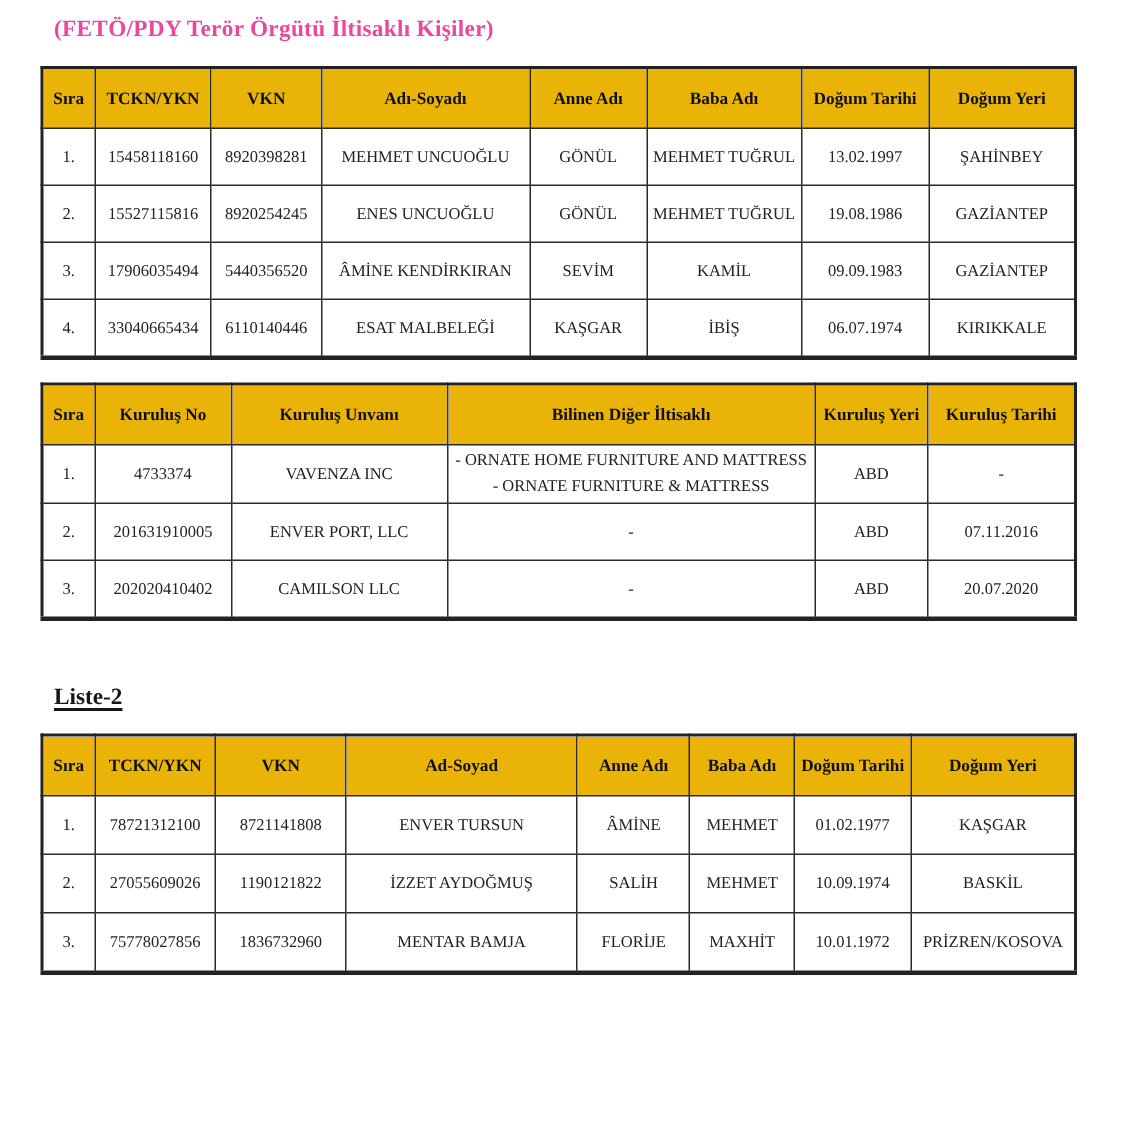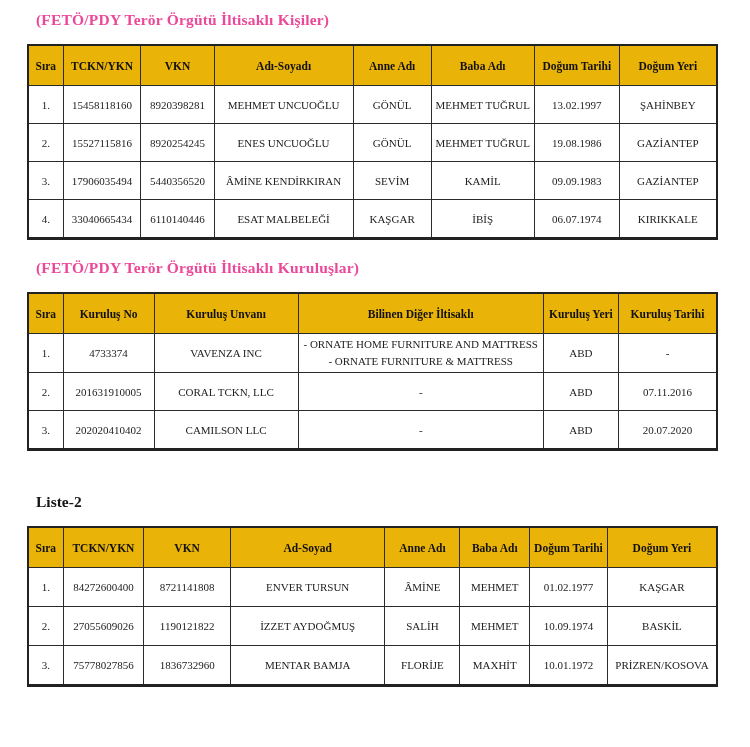--- a/index.html
+++ b/index.html
@@ -12,21 +12,21 @@
   .page{padding:0 23px 0 27px;}
 
   .sec-title{
     font-weight:bold;font-size:15.5px;letter-spacing:.2px;
     margin:0 0 0 9px;padding:0;color:#ec4899;
   }
   .title1{padding-top:11px;}
   .title2{padding-top:19px;}
   .liste-label{
     font-weight:bold;font-size:15.5px;margin-left:9px;padding-top:42px;
-    text-decoration-thickness:1.5px;text-underline-offset:3px;
+    text-decoration:underline;text-decoration-thickness:1.5px;text-underline-offset:3px;
     color:#161616;
   }
   .title3{padding-top:25px;}
 
   table.doc-table{
     border-collapse:collapse;table-layout:fixed;
     width:691px;margin-top:15px;
     font-size:11px;color:#222;
   }
   table.doc-table th,table.doc-table td{
@@ -113,21 +113,20 @@
           <td>6110140446</td>
           <td>ESAT MALBELEĞİ</td>
           <td>KAŞGAR</td>
           <td>İBİŞ</td>
           <td>06.07.1974</td>
           <td>KIRIKKALE</td>
         </tr>
       </tbody>
     </table>
 
-  <div class="sec-title title2">(FETÖ/PDY Terör Örgütü İltisaklı Kuruluşlar)</div>
 
   <table class="doc-table t2">
     <colgroup>
       <col style="width:5.1%">
         <col style="width:13.2%">
         <col style="width:20.9%">
       <col style="width:35.6%">
         <col style="width:10.9%">
         <col style="width:14.3%">
     </colgroup>
@@ -149,21 +148,21 @@
           <td class="multiline">
             <div>- ORNATE HOME FURNITURE AND MATTRESS</div>
             <div>- ORNATE FURNITURE &amp; MATTRESS</div>
           </td>
           <td>ABD</td>
           <td>-</td>
         </tr>
         <tr>
           <td>2.</td>
           <td>201631910005</td>
-          <td>CORAL TCKN, LLC</td>
+          <td>ENVER PORT, LLC</td>
           <td>-</td>
           <td>ABD</td>
           <td>07.11.2016</td>
         </tr>
         <tr>
           <td>3.</td>
           <td>202020410402</td>
           <td>CAMILSON LLC</td>
           <td>-</td>
           <td>ABD</td>
@@ -194,21 +193,21 @@
           <th>Ad-Soyad</th>
           <th>Anne Adı</th>
           <th>Baba Adı</th>
           <th>Doğum Tarihi</th>
           <th>Doğum Yeri</th>
         </tr>
       </thead>
       <tbody>
         <tr>
           <td>1.</td>
-          <td>84272600400</td>
+          <td>78721312100</td>
           <td>8721141808</td>
           <td>ENVER TURSUN</td>
           <td>ÂMİNE</td>
           <td>MEHMET</td>
           <td>01.02.1977</td>
           <td>KAŞGAR</td>
         </tr>
         <tr>
           <td>2.</td>
           <td>27055609026</td>

